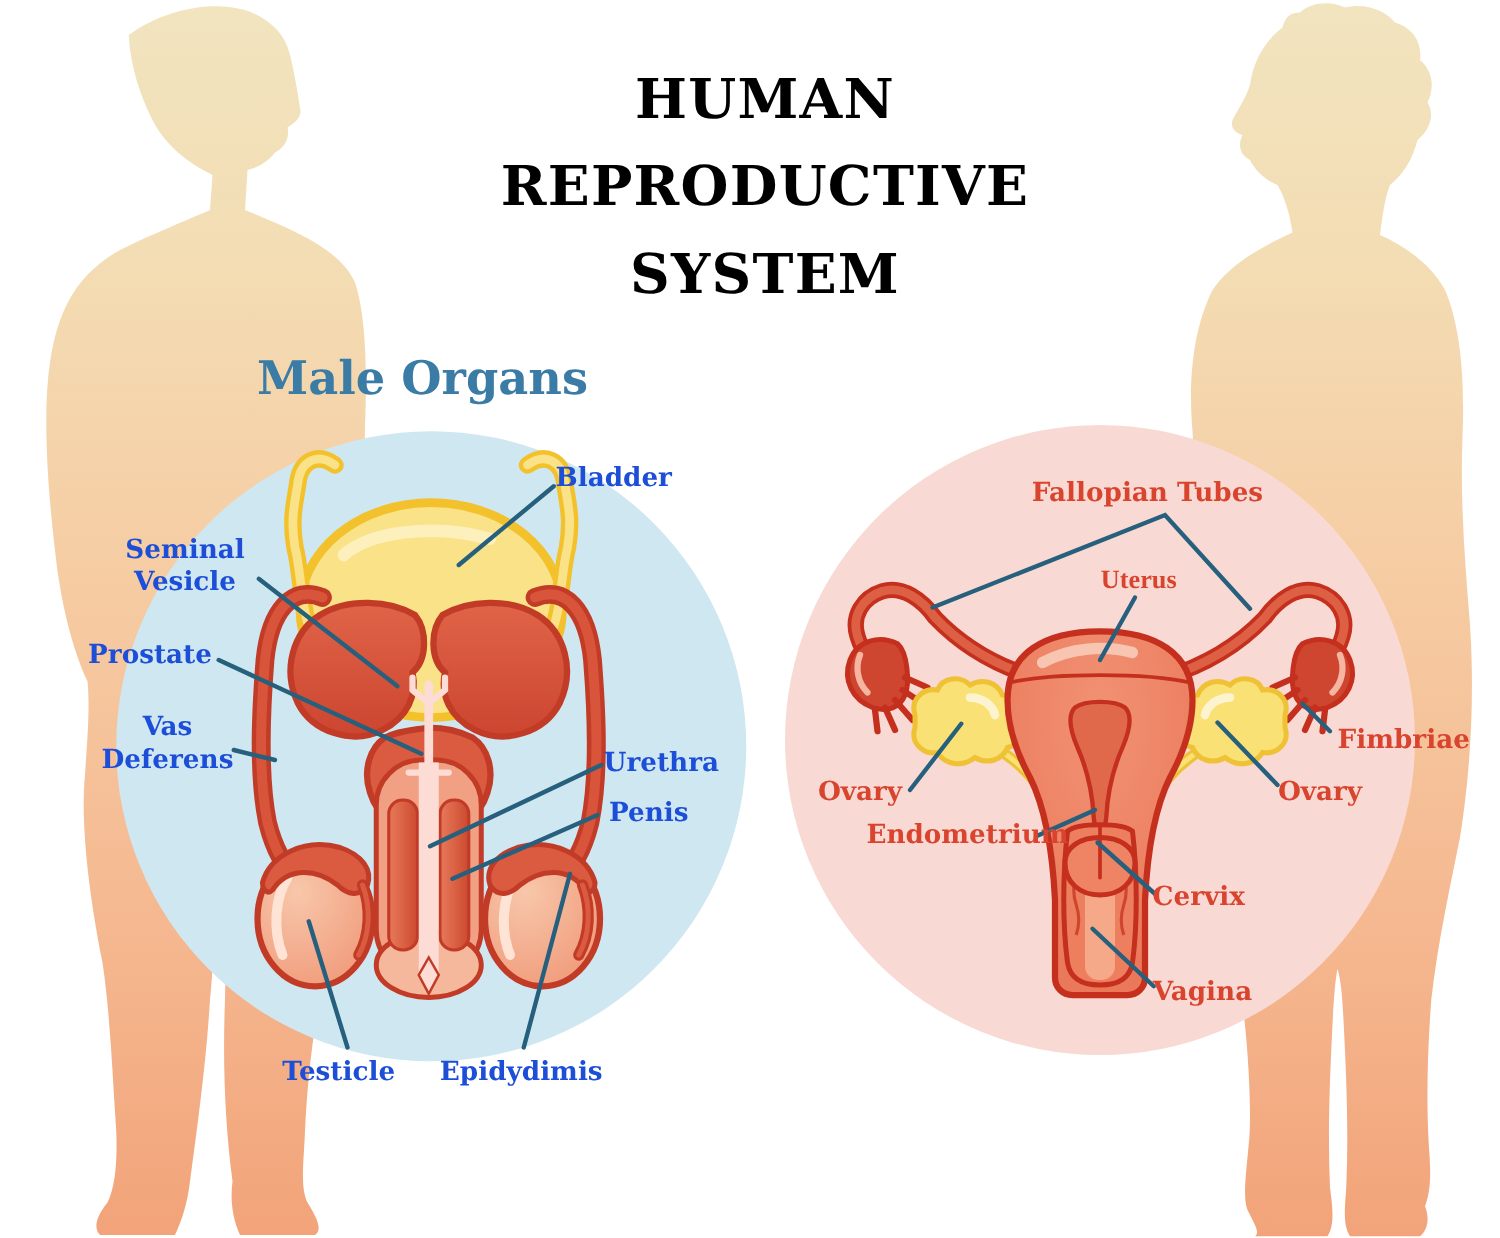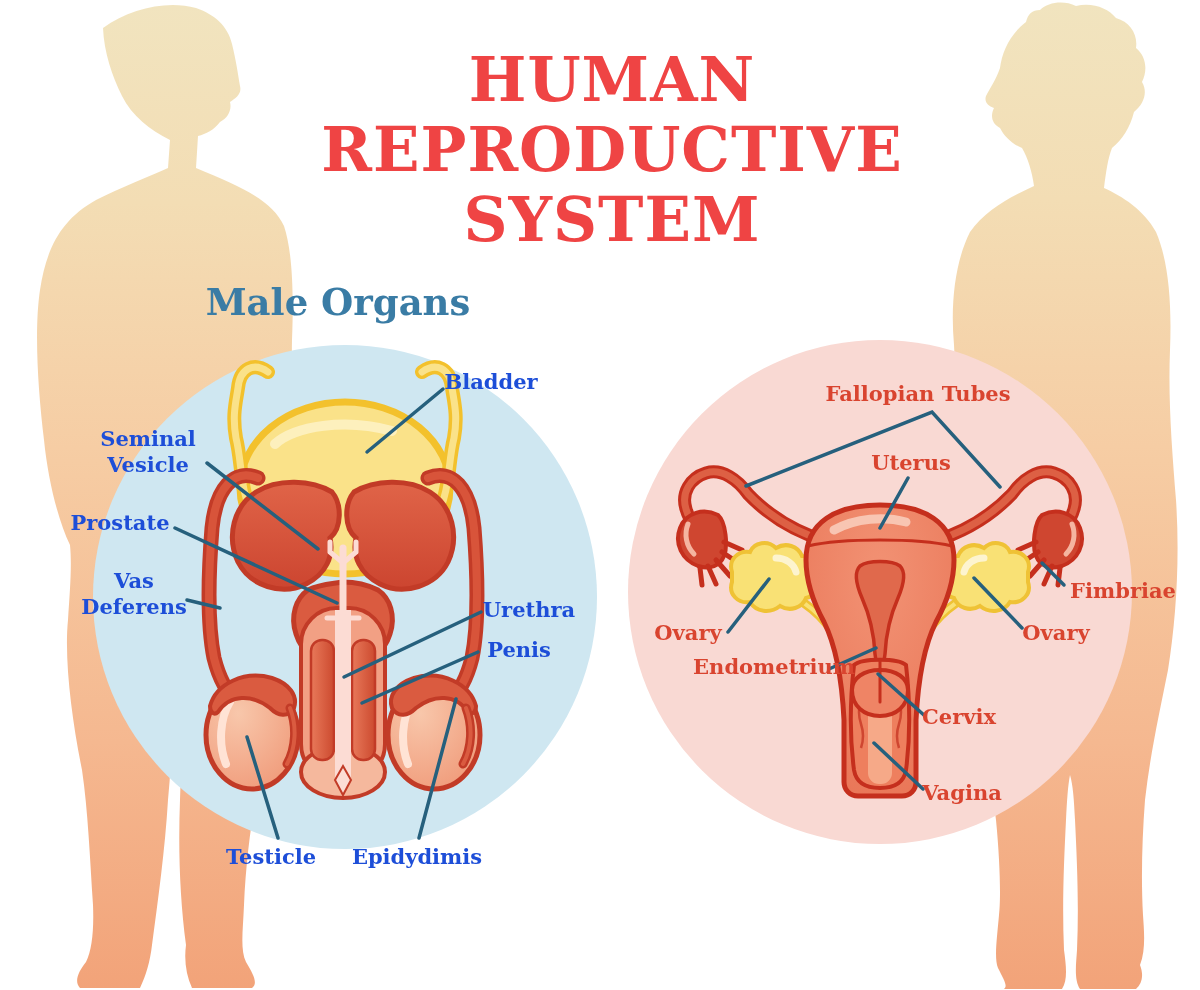--- a/index.html
+++ b/index.html
@@ -3,21 +3,21 @@
 <meta charset="utf-8">
 <style>
   html,body{margin:0;padding:0;background:#ffffff;}
   #stage{
     position:relative;width:1200px;height:990px;background:#ffffff;
     overflow:hidden;font-family:"DejaVu Serif","Liberation Serif",serif;
   }
   #art{position:absolute;left:0;top:0;}
   .txt{position:absolute;transform:translate(-50%,-50%);text-align:center;
        white-space:pre-line;font-weight:bold;pointer-events:none;}
-  .title{color:#ef4444;font-size:61px;line-height:70px;letter-spacing:1px;}
+  .title{color:#000000;font-size:44px;line-height:70px;letter-spacing:1px;}
   .heading-male{color:#3a7ca5;font-size:37px;}
   .heading-female{color:#d9442f;font-size:37px;}
   .lbl-m{color:#1d4ed8;font-size:21px;line-height:26px;}
   .lbl-f{color:#d9442f;font-size:21px;line-height:26px;}
 </style>
 </head>
 <body>
 
 <div id="stage">
 
@@ -218,21 +218,21 @@
 Vesicle</div>
   <div class="txt lbl-m" style="left:120px;top:523px;">Prostate</div>
   <div class="txt lbl-m" style="left:134px;top:594px;">Vas
 Deferens</div>
   <div class="txt lbl-m" style="left:529px;top:610px;">Urethra</div>
   <div class="txt lbl-m" style="left:519px;top:650px;">Penis</div>
   <div class="txt lbl-m" style="left:271px;top:857px;">Testicle</div>
   <div class="txt lbl-m" style="left:417px;top:857px;">Epidydimis</div>
 
   <div class="txt lbl-f" style="left:918px;top:394px;">Fallopian Tubes</div>
-  <div class="txt lbl-f" style="left:911px;top:463px;">Uterus</div>
+  <div class="txt lbl-f" style="left:911px;top:463px;font-family:Liberation Serif, serif;">Uterus</div>
   <div class="txt lbl-f" style="left:1123px;top:591px;text-align:center;">Fimbriae</div>
   <div class="txt lbl-f" style="left:688px;top:633px;">Ovary</div>
   <div class="txt lbl-f" style="left:1056px;top:633px;">Ovary</div>
   <div class="txt lbl-f" style="left:746px;top:667px;margin-left:28px;">Endometrium</div>
   <div class="txt lbl-f" style="left:959px;top:717px;">Cervix</div>
   <div class="txt lbl-f" style="left:962px;top:793px;">Vagina</div>
 
 </div>
 
 </body></html>

